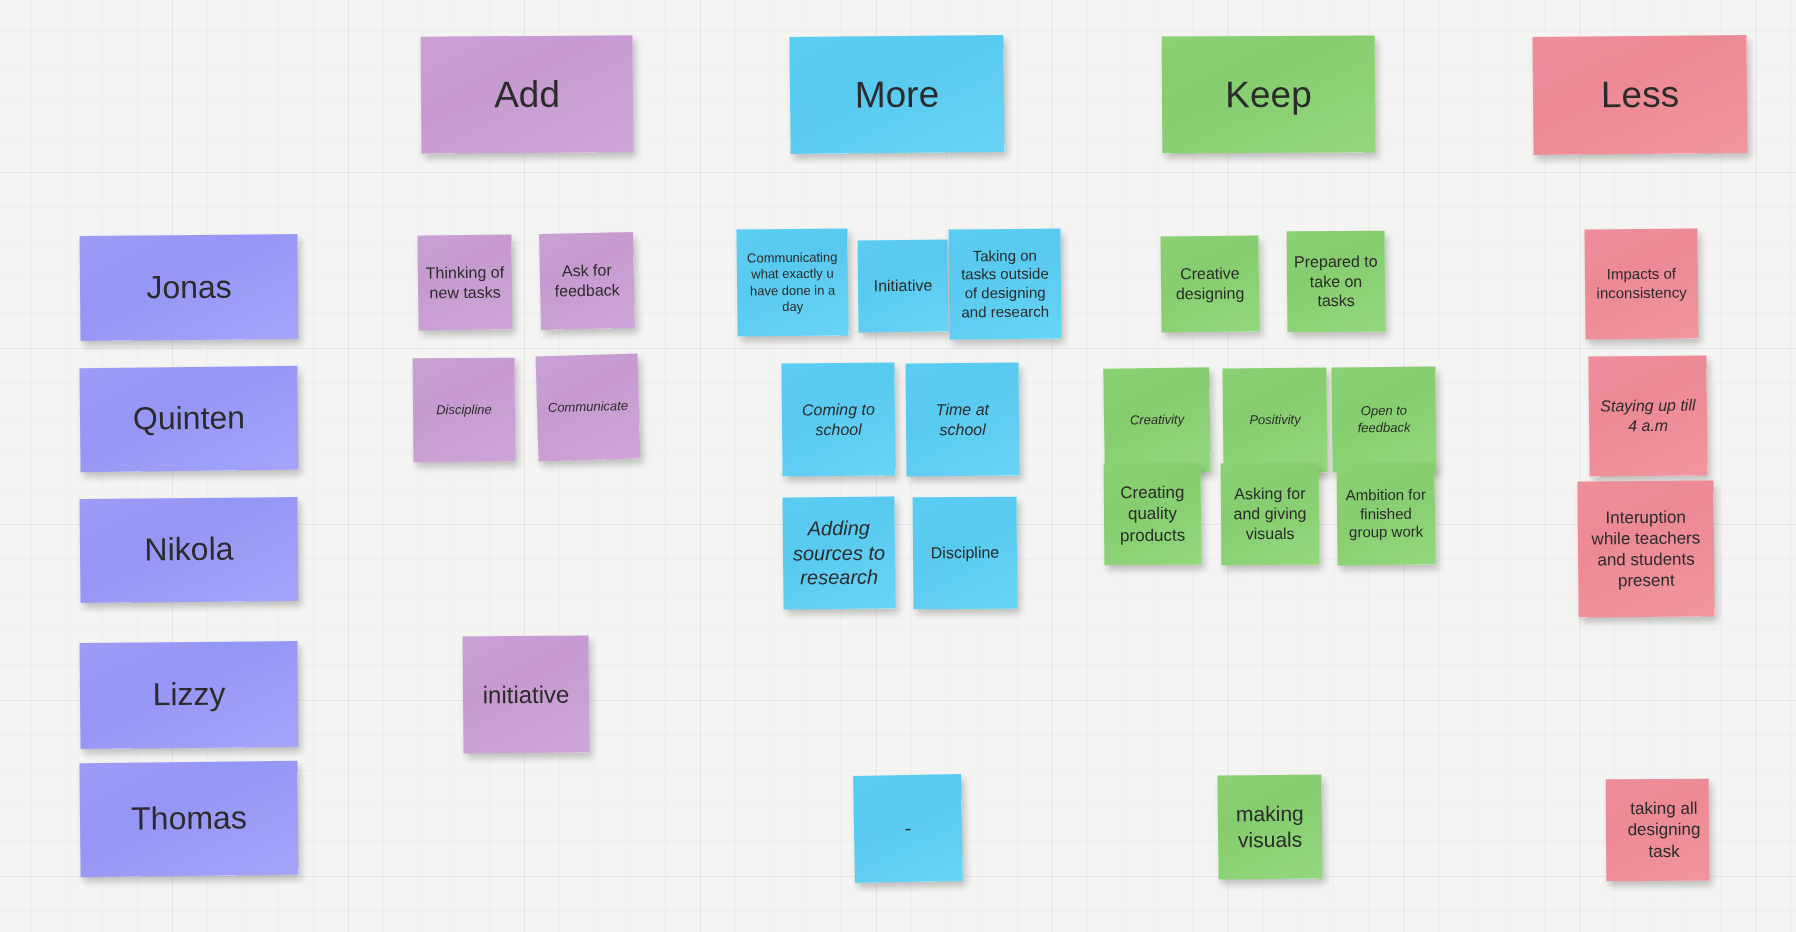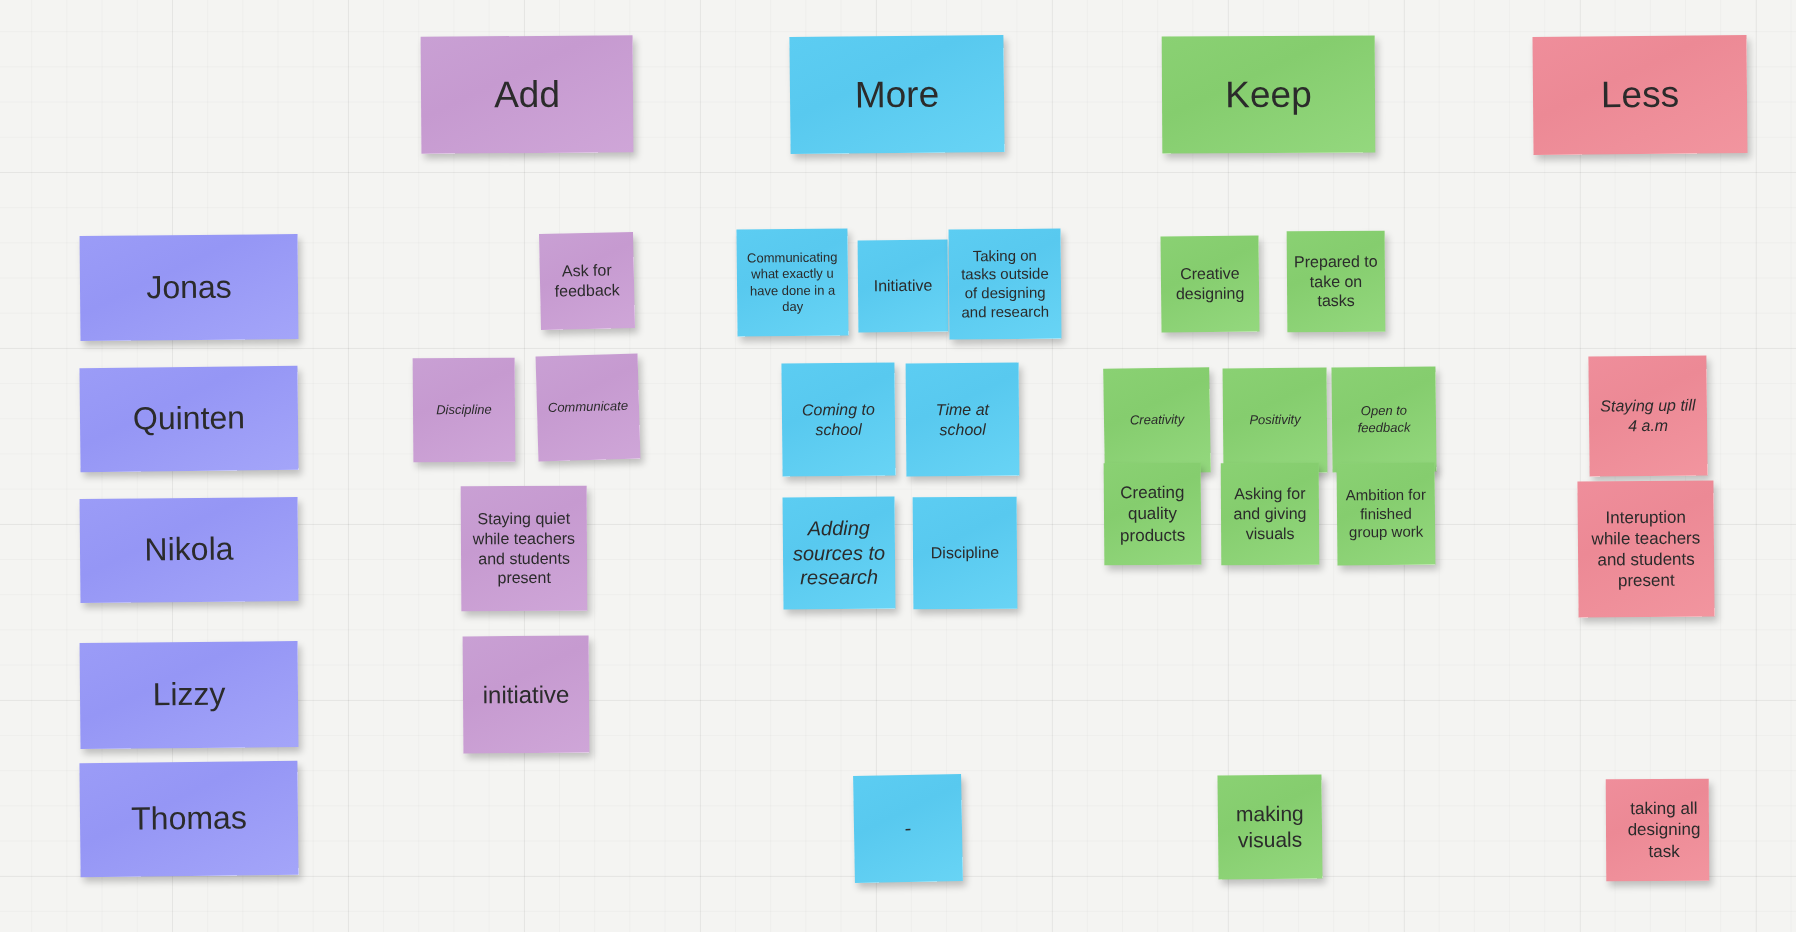--- a/index.html
+++ b/index.html
@@ -87,36 +87,36 @@
   </div>
 
   <div class="note c-indigo" style="left:80px; top:642px; width:218px; height:106px; font-size:32px; transform: rotate(-0.5deg);">
     <span class="txt">Lizzy</span>
   </div>
 
   <div class="note c-indigo" style="left:80px; top:762px; width:218px; height:114px; font-size:32px; transform: rotate(-0.6deg);">
     <span class="txt">Thomas</span>
   </div>
 
+  <div class="note c-purple" style="left:418px; top:235px; width:94px; height:95px; font-size:16px; transform: rotate(-0.6deg);">
+    <span class="txt">Thinking of new tasks</span>
+  </div>
 
   <div class="note c-purple" style="left:540px; top:233px; width:94px; height:96px; font-size:16px; transform: rotate(-1.2deg);">
     <span class="txt">Ask for feedback</span>
   </div>
 
   <div class="note c-purple italic" style="left:413px; top:358px; width:102px; height:104px; font-size:13px; transform: rotate(-0.4deg); justify-content: flex-end;">
     <span class="txt">Discipline</span>
   </div>
 
   <div class="note c-purple italic" style="left:537px; top:355px; width:102px; height:105px; font-size:13px; transform: rotate(-1.6deg);">
     <span class="txt">Communicate</span>
   </div>
 
-  <div class="note c-purple" style="left:461px; top:486px; width:126px; height:125px; font-size:16px; transform: rotate(-0.3deg);">
-    <span class="txt">Staying quiet while teachers and students present</span>
-  </div>
 
   <div class="note c-purple" style="left:463px; top:636px; width:126px; height:117px; font-size:24px; transform: rotate(-0.4deg);">
     <span class="txt">initiative</span>
   </div>
 
   <div class="note c-blue" style="left:737px; top:229px; width:111px; height:107px; font-size:13px; transform: rotate(-0.6deg);">
     <span class="txt">Communicating what exactly u have done in a day</span>
   </div>
 
   <div class="note c-blue" style="left:858px; top:240px; width:90px; height:92px; font-size:16px; transform: rotate(-0.5deg);">
@@ -176,20 +176,23 @@
   </div>
 
   <div class="note c-green" style="left:1337px; top:463px; width:98px; height:102px; font-size:15px; transform: rotate(-0.5deg);">
     <span class="txt">Ambition for finished group work</span>
   </div>
 
   <div class="note c-green" style="left:1218px; top:775px; width:104px; height:104px; font-size:21px; transform: rotate(-0.6deg);">
     <span class="txt">making visuals</span>
   </div>
 
+  <div class="note c-red" style="left:1585px; top:229px; width:113px; height:110px; font-size:15px; transform: rotate(-0.5deg);">
+    <span class="txt">Impacts of inconsistency</span>
+  </div>
 
   <div class="note c-red italic" style="left:1589px; top:356px; width:118px; height:120px; font-size:16px; transform: rotate(-0.6deg);">
     <span class="txt">Staying up till 4 a.m</span>
   </div>
 
   <div class="note c-red" style="left:1578px; top:481px; width:136px; height:136px; font-size:17px; transform: rotate(-0.5deg);">
     <span class="txt">Interuption while teachers and students present</span>
   </div>
 
   <div class="note c-red" style="left:1606px; top:779px; width:103px; height:102px; font-size:17px; transform: rotate(-0.3deg); padding-left: 20px;">

